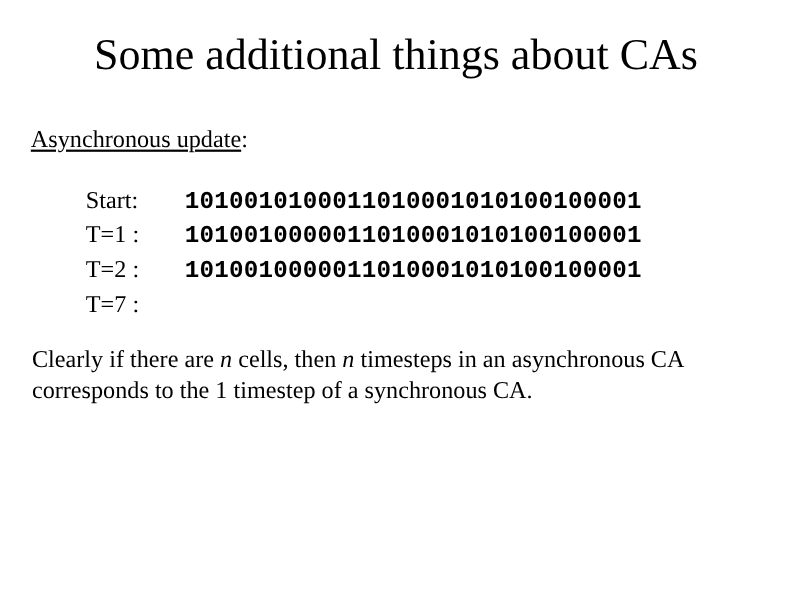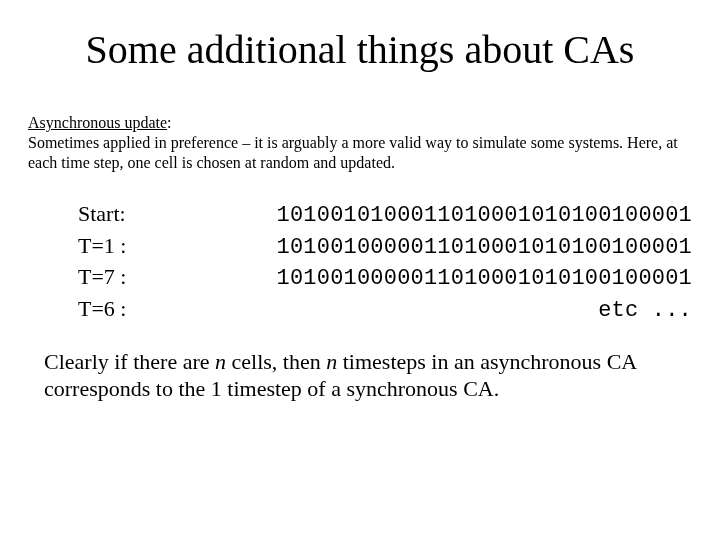--- a/index.html
+++ b/index.html
@@ -19,88 +19,86 @@
     box-sizing: border-box;
     padding: 20px 28px 20px 28px;
   }
   .title {
     font-size: 40px;
     text-align: center;
     margin: 6px 0 40px 0;
     font-weight: normal;
   }
   .body-text {
-    font-size: 16px;
+    font-size: 22px;
     line-height: 1.25;
     margin: 0 0 26px 0;
   }
   .underline {
     text-decoration: underline;
   }
   .steps {
     margin: 0 0 22px 50px;
     font-size: 22px;
   }
   .steps-row {
     display: flex;
     align-items: baseline;
     line-height: 1.35;
-    justify-content: space-between;
   }
   .steps-label {
     width: 90px;
     flex: 0 0 90px;
     font-family: "Times New Roman", Times, serif;
   }
   .steps-val {
     font-family: "Courier New", Courier, monospace;
     letter-spacing: 0.2px;
     white-space: pre;
+    font-weight: bold;
   }
   .closing {
     font-size: 22px;
     line-height: 1.25;
-    margin: 16px;
+    margin: 1px;
   }
   .closing .n {
     font-style: italic;
   }
 </style>
 </head>
 <body>
 
 <div class="slide">
 
   <h1 class="title">Some additional things about CAs</h1>
 
   <p class="body-text">
     <span class="underline">Asynchronous update</span><span>:</span><br>
-    <span>Sometimes applied in preference – it is arguably a more valid way to simulate some systems. Here, at each time step, one cell is chosen at random and updated.</span>
   </p>
 
   <div class="steps">
     <div class="steps-row">
       <span class="steps-label">Start:</span>
       <span class="steps-val">1010010100011010001010100100001</span>
     </div>
     <div class="steps-row">
       <span class="steps-label">T=1 :</span>
       <span class="steps-val">1010010000011010001010100100001</span>
     </div>
     <div class="steps-row">
-      <span class="steps-label">T=7 :</span>
+      <span class="steps-label">T=2 :</span>
       <span class="steps-val">1010010000011010001010100100001</span>
     </div>
     <div class="steps-row">
     </div>
     <div class="steps-row">
     </div>
     <div class="steps-row">
-      <span class="steps-label">T=6 :</span>
-      <span class="steps-val">etc ...</span>
+      <span class="steps-label">T=7 :</span>
     </div>
   </div>
 
   <p class="closing">
     <span>Clearly if there are </span><span class="n">n</span><span> cells, then </span><span class="n">n</span><span> timesteps in an asynchronous CA corresponds to the 1 timestep of a synchronous CA.</span>
   </p>
 
 </div>
 
 </body></html>

